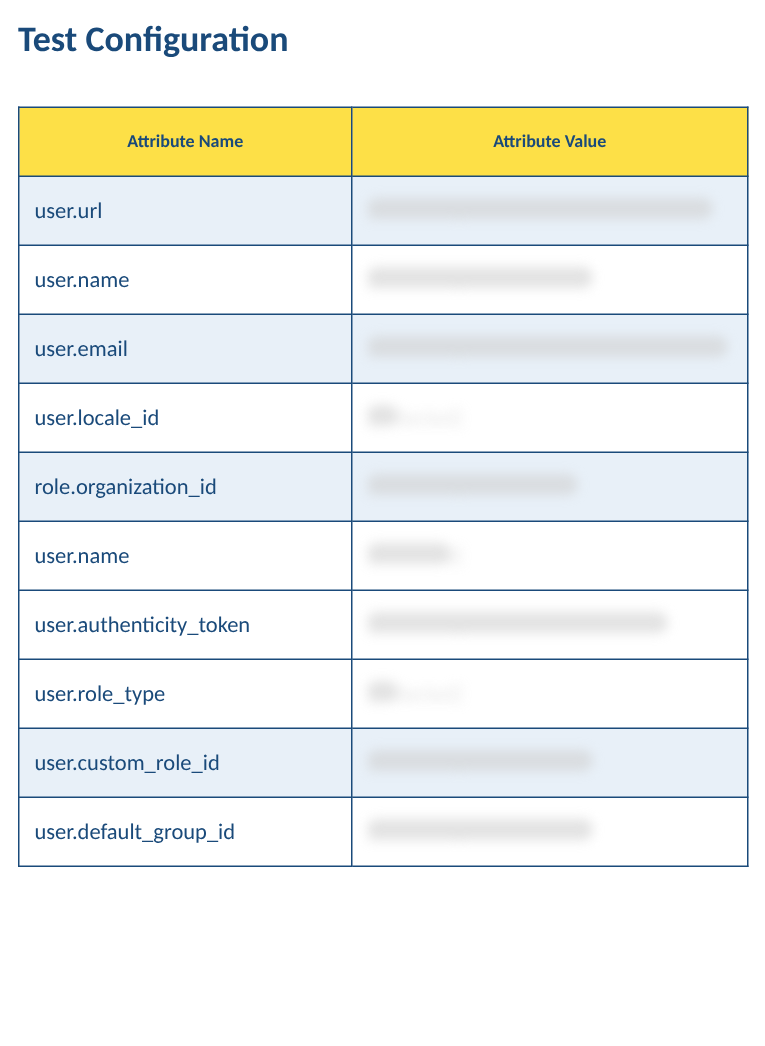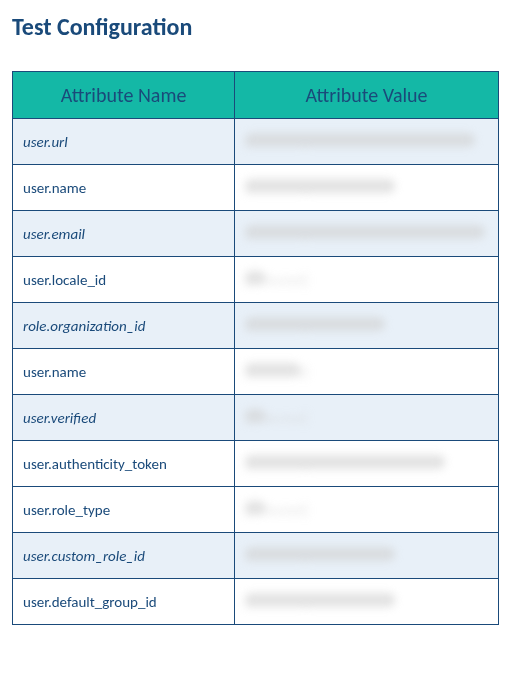--- a/index.html
+++ b/index.html
@@ -23,34 +23,34 @@
     }
     th, td {
       border: 1px solid #1a4a7a;
       padding: 11px 10px;
       text-align: left;
       vertical-align: middle;
       font-size: 15px;
       height: 46px;
     }
     th {
-      background: #14b8a6;
+      background: #fde047;
       color: #1a4a7a;
-      font-weight: 400;
+      font-weight: 700;
       text-align: center;
-      font-size: 20px;
+      font-size: 12px;
     }
     col.name { width: 222px; }
     col.value { width: 264px; }
     td.name {
       color: #1a4a7a;
       font-weight: 500;
       white-space: nowrap;
     }
-    tr.even td { background: #e8f0f8; font-style: italic; }
+    tr.even td { background: #e8f0f8; }
     tr.odd td { background: #ffffff; }
     .blur {
       display: inline-block;
       background: #d0d0d0;
       color: #d0d0d0;
       border-radius: 6px;
       filter: blur(4px);
       opacity: 0.6;
       height: 14px;
     }
@@ -89,24 +89,20 @@
         <td><span class="blur" style="width: 20px;">[redacted]</span></td>
       </tr>
       <tr class="even">
         <td class="name">role.organization_id</td>
         <td><span class="blur" style="width: 140px;">[redacted]</span></td>
       </tr>
       <tr class="odd">
         <td class="name">user.name</td>
         <td><span class="blur" style="width: 55px;">[redacted]</span></td>
       </tr>
-      <tr class="even">
-        <td class="name">user.verified</td>
-        <td><span class="blur" style="width: 20px;">[redacted]</span></td>
-      </tr>
       <tr class="odd">
         <td class="name">user.authenticity_token</td>
         <td><span class="blur" style="width: 200px;">[redacted]</span></td>
       </tr>
       <tr class="odd">
         <td class="name">user.role_type</td>
         <td><span class="blur" style="width: 20px;">[redacted]</span></td>
       </tr>
       <tr class="even">
         <td class="name">user.custom_role_id</td>

